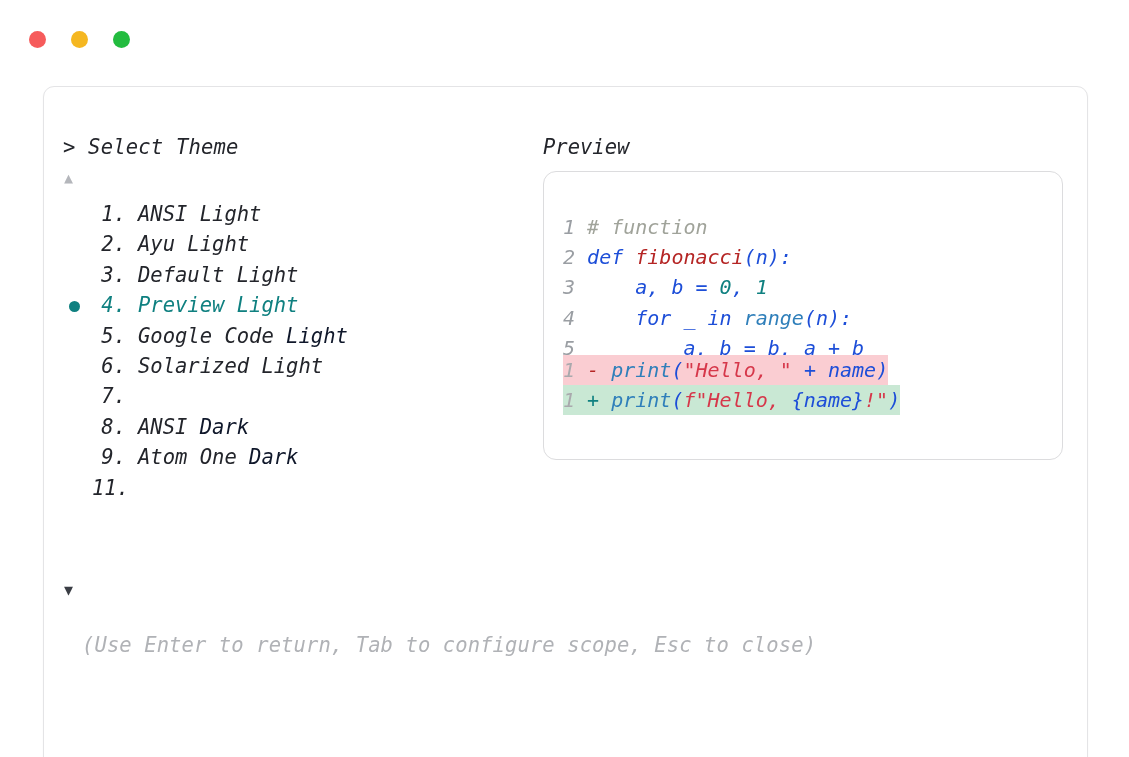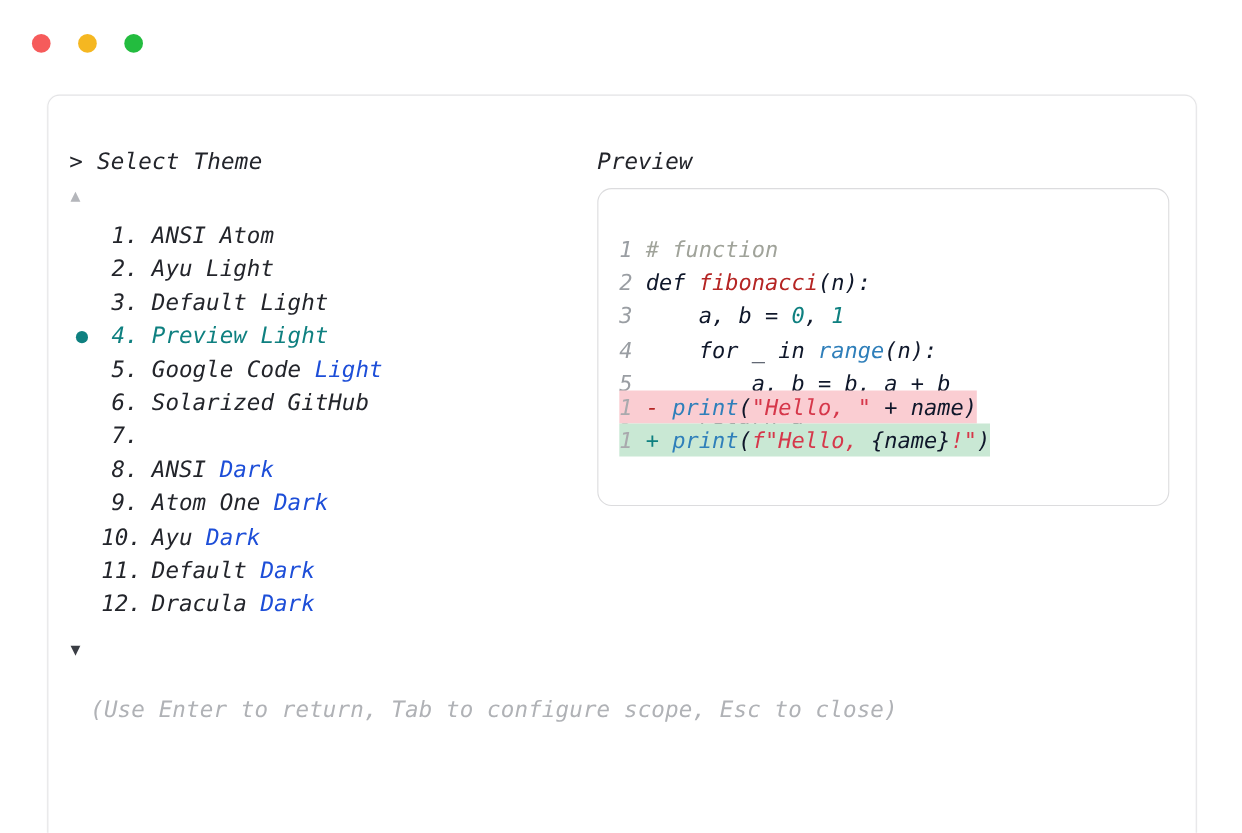--- a/index.html
+++ b/index.html
@@ -49,21 +49,21 @@
   .row{
     position:relative;height:30.4px;
     font-size:20.5px;line-height:30.4px;white-space:pre;color:#23252b;
   }
   .bullet{
     position:absolute;left:6px;top:11px;
     width:11px;height:11px;border-radius:50%;background:#0f8080;
   }
   .row .num{position:absolute;left:29px;width:34px;text-align:right;}
   .row .nm{position:absolute;left:75px;}
-  .row .variant{color:#1d4ed8;}
+  .row .variant{color:#0f172a;}
   .row.selected{color:#0f8080;}
 
   .hint{
     position:absolute;left:19px;top:546px;
     font-size:20.5px;color:#b0b2b6;white-space:pre;letter-spacing:.1px;
   }
 
   
   .right{position:absolute;left:499px;top:0;width:530px;}
   .preview-label{
@@ -91,21 +91,21 @@
   .diff-del{background:#facdd2;}
   .diff-add{background:#c9e8d4;}
   .diff .ln{color:#a9a9ad;}
 
   
   .t-comment{color:#a0a39a;}
   .t-func{color:#b52524;}
   .t-num{color:#0f8080;}
   .t-builtin{color:#2f7fba;}
   .t-str{color:#d6374a;}
-  .t-plain{color:#0f172a;}
+  .t-plain{color:#1d4ed8;}
   .t-minus{color:#b52524;}
   .t-plus{color:#0f8080;}
 </style>
 </head>
 <body>
 
 <div class="window">
 
   <div class="titlebar">
     <div class="dot dot-close"></div>
@@ -115,32 +115,30 @@
 
   <div class="card">
 
     <div class="left">
 
       <div class="prompt">&gt; Select Theme</div>
 
       <div class="arrow-up">▲</div>
 
       <div class="list" id="theme-list">
-          <div class="row"><span class="num">1.</span><span class="nm">ANSI Atom</span></div>
+          <div class="row"><span class="num">1.</span><span class="nm">ANSI Light</span></div>
           <div class="row"><span class="num">2.</span><span class="nm">Ayu Light</span></div>
           <div class="row"><span class="num">3.</span><span class="nm">Default Light</span></div>
           <div class="row selected"><span class="bullet"></span><span class="num">4.</span><span class="nm">Preview Light</span></div>
           <div class="row"><span class="num">5.</span><span class="nm">Google Code<span class="variant"> Light</span></span></div>
-          <div class="row"><span class="num">6.</span><span class="nm">Solarized GitHub</span></div>
+          <div class="row"><span class="num">6.</span><span class="nm">Solarized Light</span></div>
           <div class="row"><span class="num">7.</span></div>
           <div class="row"><span class="num">8.</span><span class="nm">ANSI<span class="variant"> Dark</span></span></div>
           <div class="row"><span class="num">9.</span><span class="nm">Atom One<span class="variant"> Dark</span></span></div>
-          <div class="row"><span class="num">10.</span><span class="nm">Ayu<span class="variant"> Dark</span></span></div>
-          <div class="row"><span class="num">11.</span><span class="nm">Default<span class="variant"> Dark</span></span></div>
-          <div class="row"><span class="num">12.</span><span class="nm">Dracula<span class="variant"> Dark</span></span></div>
+          <div class="row"><span class="num">11.</span></div>
         </div>
 
       <div class="arrow-down">▼</div>
 
       <div class="hint">(Use Enter to return, Tab to configure scope, Esc to close)</div>
     </div>
 
     <div class="right">
 
       <div class="preview-label">Preview</div>

